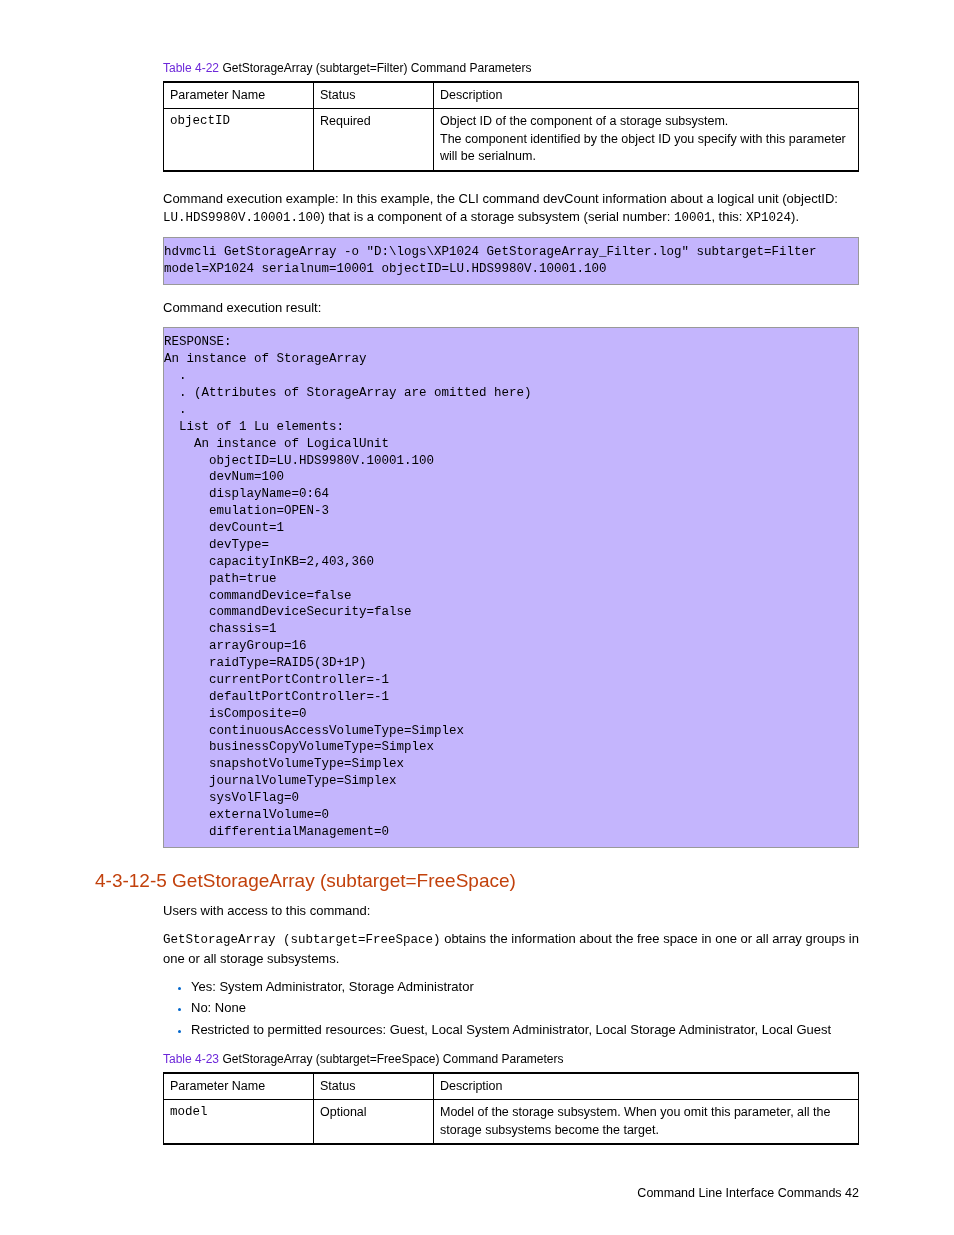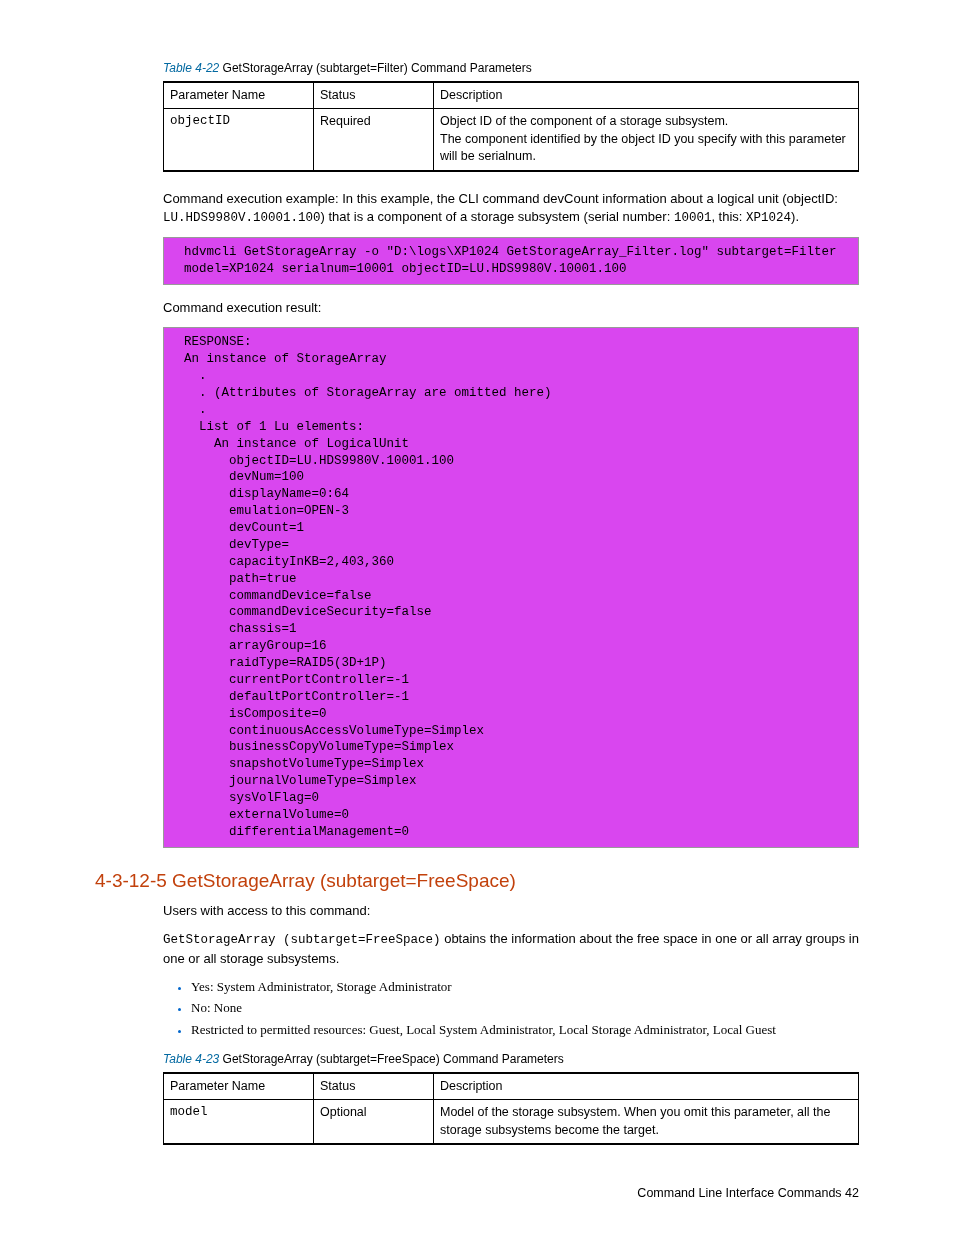--- a/index.html
+++ b/index.html
@@ -9,22 +9,21 @@
     background: #fff;
     margin: 0;
     padding: 60px 95px 30px 95px;
     line-height: 1.4;
   }
   .table-caption {
     font-size: 12px;
     margin-bottom: 4px;
   }
   .table-caption .tab-num {
-    color: #0369a1;
-    font-style: italic;
+    color: #6d28d9;
   }
   table.param {
     width: 100%;
     border-collapse: collapse;
     font-size: 12.5px;
     margin-bottom: 18px;
   }
   table.param th, table.param td {
     border: 1px solid #000;
     padding: 4px 6px;
@@ -40,43 +39,42 @@
   table.param th {
     font-weight: normal;
   }
   .mono, code {
     font-family: "Courier New", Courier, monospace;
     font-size: 12.5px;
   }
   .code-block {
     font-family: "Courier New", Courier, monospace;
     font-size: 12.5px;
-    background: #d946ef;
+    background: #c4b5fd;
     border: 1px solid #999;
-    padding: 6px 20px;
+    padding: 6px 0;
     white-space: pre;
     margin: 6px 0 14px 0;
     line-height: 1.35;
   }
   .content-indent {
     margin-left: 68px;
   }
   p {
     margin: 6px 0 10px 0;
   }
   h2.section {
     color: #c2410c;
     font-weight: normal;
     font-size: 19px;
     margin: 20px 0 8px 0;
   }
   ul {
     margin: 4px 0 12px 0;
     padding-left: 28px;
-    font-family: Liberation Serif, serif;
   }
   ul li {
     margin: 3px 0;
   }
   ul li::marker {
     color: #0066cc;
     font-size: 11px;
   }
   .footer {
     text-align: right;

